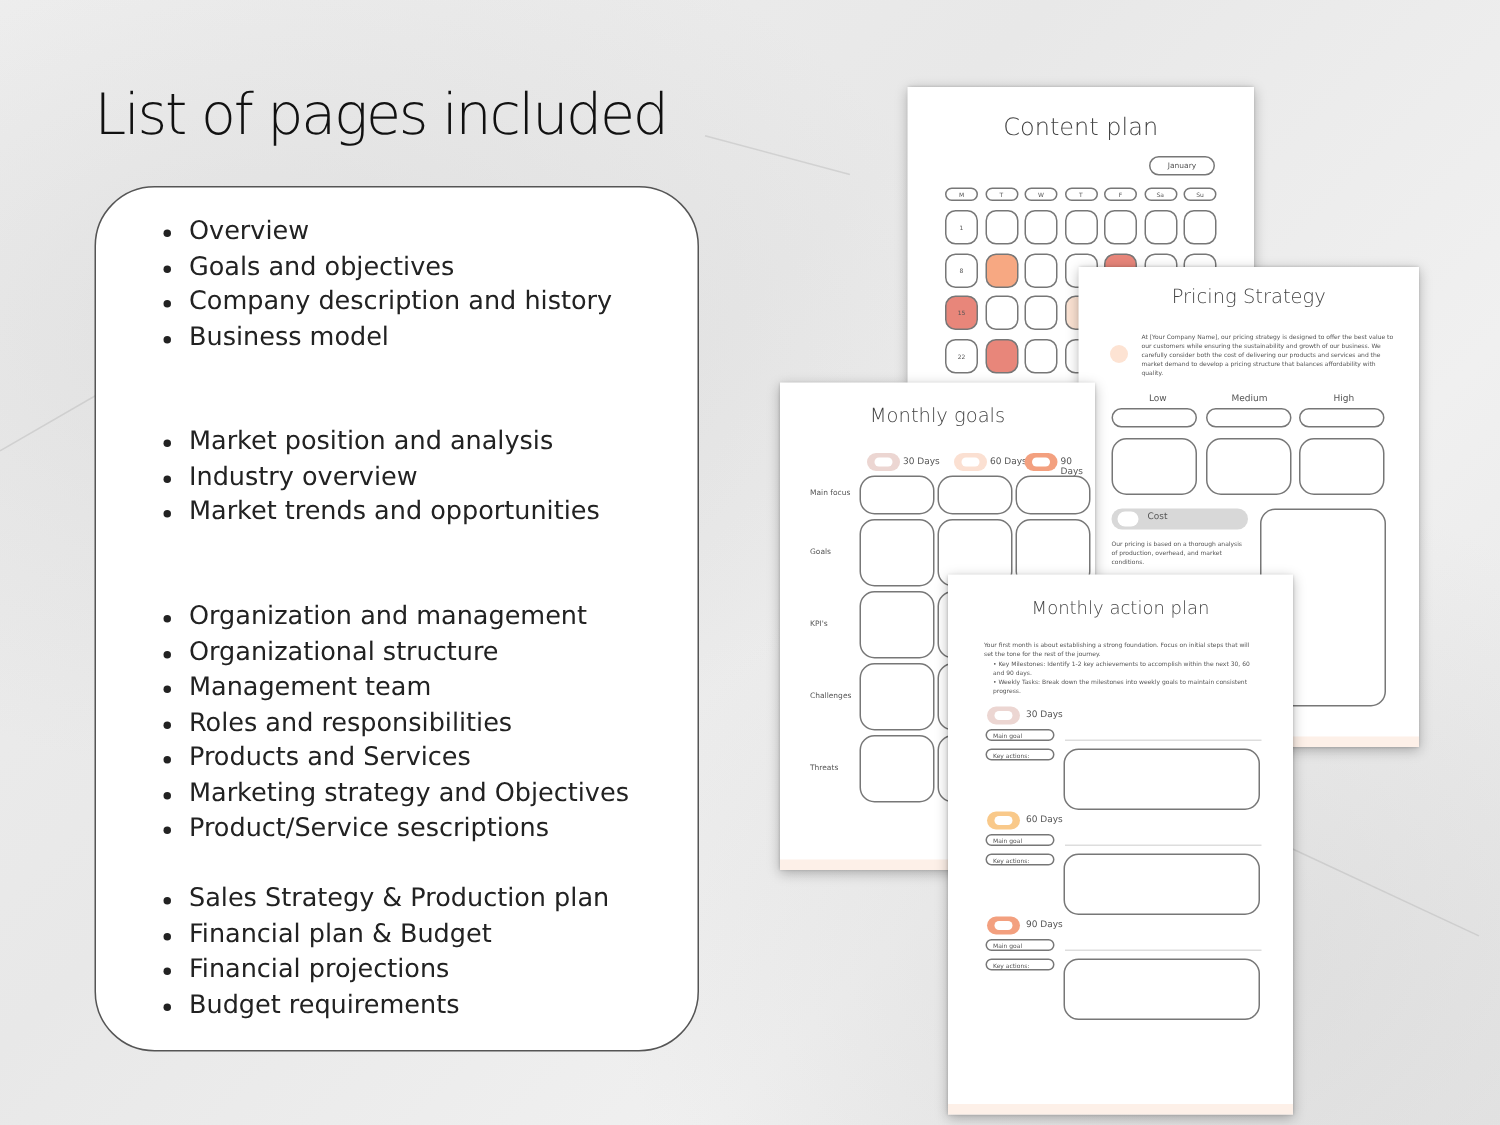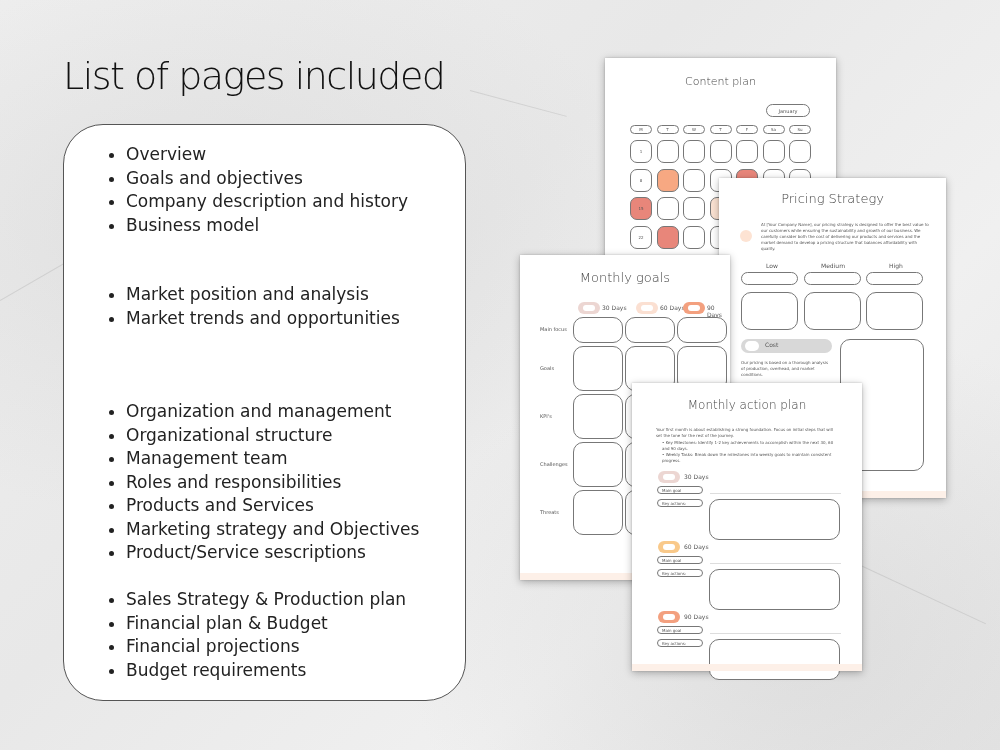--- a/index.html
+++ b/index.html
@@ -60,41 +60,42 @@
 
 <div class="list-card">
   <ul class="list-group" style="top:18px;">
     <li>Overview</li>
     <li>Goals and objectives</li>
     <li>Company description and history</li>
     <li>Business model</li>
   </ul>
   <ul class="list-group" style="top:158px;">
     <li>Market position and analysis</li>
+    <li>Industry overview</li>
     <li>Market trends and opportunities</li>
   </ul>
   <ul class="list-group" style="top:275px;">
     <li>Organization and management</li>
     <li>Organizational structure</li>
     <li>Management team</li>
     <li>Roles and responsibilities</li>
     <li>Products and Services</li>
     <li>Marketing strategy and Objectives</li>
     <li>Product/Service sescriptions</li>
   </ul>
   <ul class="list-group" style="top:463px;">
     <li>Sales Strategy &amp; Production plan</li>
     <li>Financial plan &amp; Budget</li>
     <li>Financial projections</li>
     <li>Budget requirements</li>
   </ul>
 </div>
 
 <div class="page" style="left:605px;top:58px;width:231px;height:200px;">
-  <div class="page-title" style="top:17px;font-size:11px;">Content plan</div>
+  <div class="page-title" style="top:17px;font-size:16px;">Content plan</div>
   <div class="pill" style="left:161px;top:46px;width:44px;height:13px;border-radius:7px;">January</div>
   <div id="cal">
       <div class="pill" style="left: 25px; top: 67px; width: 22px; height: 9px; border-radius: 5px; font-size: 4px;">M</div>
       <div class="pill" style="left: 51.5px; top: 67px; width: 22px; height: 9px; border-radius: 5px; font-size: 4px;">T</div>
       <div class="pill" style="left: 78px; top: 67px; width: 22px; height: 9px; border-radius: 5px; font-size: 4px;">W</div>
       <div class="pill" style="left: 104.5px; top: 67px; width: 22px; height: 9px; border-radius: 5px; font-size: 4px;">T</div>
       <div class="pill" style="left: 131px; top: 67px; width: 22px; height: 9px; border-radius: 5px; font-size: 4px;">F</div>
       <div class="pill" style="left: 157.5px; top: 67px; width: 22px; height: 9px; border-radius: 5px; font-size: 4px;">Sa</div>
       <div class="pill" style="left: 184px; top: 67px; width: 22px; height: 9px; border-radius: 5px; font-size: 4px;">Su</div>
       <div class="box" style="left: 25px; top: 82px; width: 22px; height: 23px; border-radius: 7px; font-size: 4px; color: rgb(85, 85, 85); display: flex; align-items: center; justify-content: center;">1</div>
@@ -176,21 +177,21 @@
       <div class="box" style="left: 105px; top: 187px; width: 50px; height: 45px;"></div>
       <div class="box" style="left: 157px; top: 187px; width: 50px; height: 45px;"></div>
       <div class="lbl" style="left: 20px; top: 253.5px; font-size: 5px;">Threats</div>
       <div class="box" style="left: 53px; top: 235px; width: 50px; height: 45px;"></div>
       <div class="box" style="left: 105px; top: 235px; width: 50px; height: 45px;"></div>
       <div class="box" style="left: 157px; top: 235px; width: 50px; height: 45px;"></div>
     </div>
   <div class="footer-band"></div>
 </div>
 
-<div class="page" style="left:632px;top:383px;width:230px;height:288px;">
+<div class="page" style="left:632px;top:383px;width:230px;height:360px;">
   <div class="page-title" style="top:15px;font-size:12px;">Monthly action plan</div>
   <div class="tiny" style="left:24px;top:44px;width:180px;">Your first month is about establishing a strong foundation. Focus on initial steps that will set the tone for the rest of the journey.</div>
   <div class="tiny" style="left:30px;top:57px;width:174px;">• <span>Key Milestones: Identify 1-2 key achievements to accomplish within the next 30, 60 and 90 days.</span></div>
   <div class="tiny" style="left:30px;top:69px;width:174px;">• <span>Weekly Tasks: Break down the milestones into weekly goals to maintain consistent progress.</span></div>
   <div id="sections">
       <div class="toggle" style="left: 26px; top: 88px; background: rgb(236, 214, 210);"></div>
       <div class="lbl" style="left: 52px; top: 90px;">30 Days</div>
       <div class="pill" style="left: 25px; top: 103px; width: 46px; height: 8px; border-radius: 4px; font-size: 4px; justify-content: flex-start; padding-left: 4px;">Main goal</div>
       <div style="position: absolute; left: 78px; top: 110px; width: 131px; height: 1px; background: rgb(221, 221, 221);"></div>
       <div class="pill" style="left: 25px; top: 116px; width: 46px; height: 8px; border-radius: 4px; font-size: 4px; justify-content: flex-start; padding-left: 4px;">Key actions:</div>

